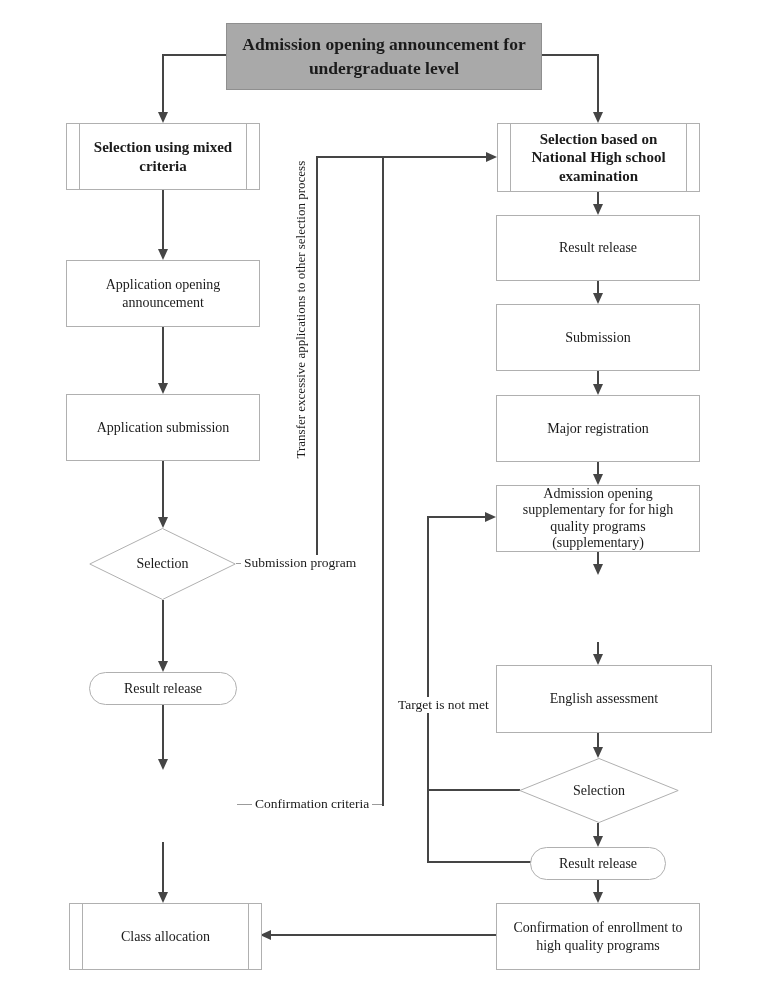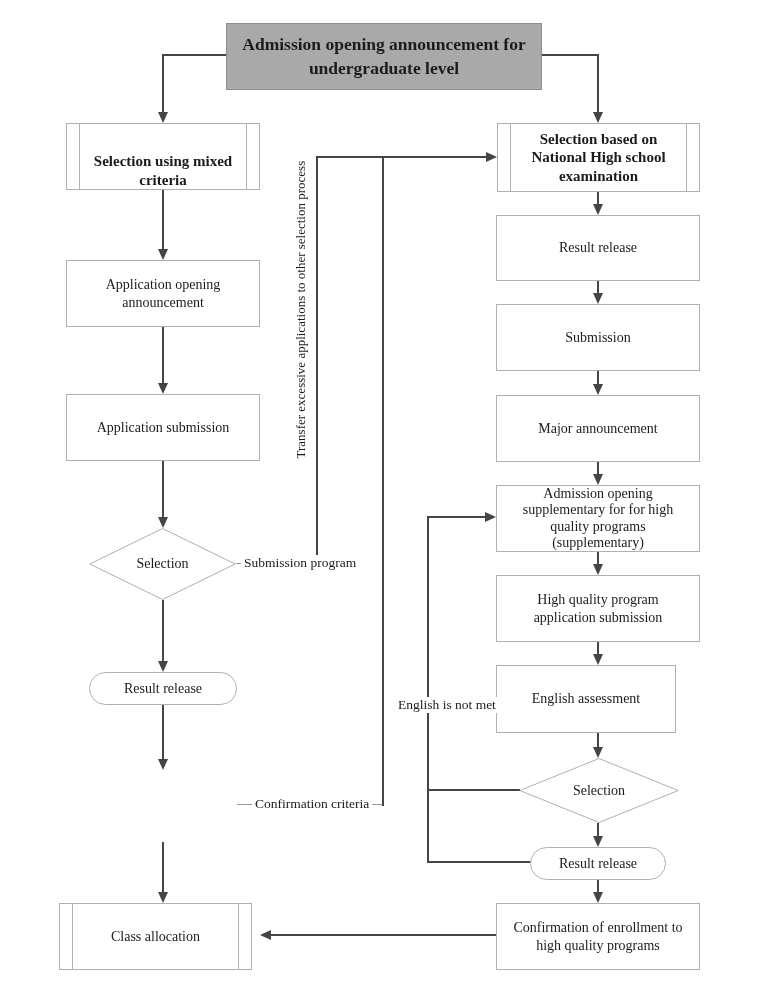--- a/index.html
+++ b/index.html
@@ -98,27 +98,27 @@
   <div class="arr right" style="left:485px;top:512px;"></div>
   <div class="line" style="left:427px;top:789px;width:93px;height:2px;"></div>
   <div class="line" style="left:427px;top:861px;width:104px;height:2px;"></div>
 
   <div class="line" style="left:270px;top:934px;width:226px;height:2px;"></div>
   <div class="arr left" style="left:260px;top:930px;"></div>
 
   <div class="vertical-label">Transfer excessive applications to other selection process</div>
   <div class="edge-label" style="left:241px;top:555px;">Submission program</div>
   <div class="edge-label" style="left:252px;top:796px;">Confirmation criteria</div>
-  <div class="edge-label" style="left:395px;top:697px;">English is not met</div>
+  <div class="edge-label" style="left:395px;top:697px;">Target is not met</div>
 
   <div class="node title-box" style="left:226px;top:23px;width:316px;height:67px;">
     <span class="lbl">Admission opening announcement for undergraduate level</span>
   </div>
 
-  <div class="node predef bold" style="left:66px;top:123px;width:194px;height:67px;font-size:15px;align-items:flex-end;">
+  <div class="node predef bold" style="left:66px;top:123px;width:194px;height:67px;font-size:15px;">
     <i class="inner l"></i>
       <i class="inner r"></i>
     <span class="lbl">Selection using mixed criteria</span>
   </div>
 
   <div class="node rect" style="left:66px;top:394px;width:194px;height:67px;">
     <span class="lbl">Application submission</span>
   </div>
 
   <div class="node rect" style="left:66px;top:260px;width:194px;height:67px;">
@@ -130,53 +130,50 @@
         <polygon points="73.5,0.5 146.2,36 73.5,71.5 0.8,36"></polygon>
       </svg>
     <span class="lbl">Selection</span>
   </div>
 
   <div class="node stadium" style="left:89px;top:672px;width:148px;height:33px;">
     <span class="lbl">Result release</span>
   </div>
 
 
-  <div class="node predef" style="left:59px;top:903px;width:193px;height:67px;">
+  <div class="node predef" style="left:69px;top:903px;width:193px;height:67px;">
     <i class="inner l"></i>
       <i class="inner r"></i>
     <span class="lbl">Class allocation</span>
   </div>
 
   <div class="node predef bold" style="left:497px;top:123px;width:203px;height:69px;font-size:15px;">
     <i class="inner l"></i>
       <i class="inner r"></i>
     <span class="lbl">Selection based on National High school examination</span>
   </div>
 
   <div class="node rect" style="left:496px;top:215px;width:204px;height:66px;">
     <span class="lbl">Result release</span>
   </div>
 
   <div class="node rect" style="left:496px;top:304px;width:204px;height:67px;">
     <span class="lbl">Submission</span>
   </div>
 
   <div class="node rect" style="left:496px;top:395px;width:204px;height:67px;">
-    <span class="lbl">Major announcement</span>
+    <span class="lbl">Major registration</span>
   </div>
 
   <div class="node rect" style="left:496px;top:485px;width:204px;height:67px;font-size:14px;line-height:1.16;">
     <span class="lbl">Admission opening supplementary for for high quality programs (supplementary)</span>
   </div>
 
-  <div class="node rect" style="left:496px;top:575px;width:204px;height:67px;">
-    <span class="lbl">High quality program application submission</span>
-  </div>
 
-  <div class="node rect" style="left:496px;top:665px;width:180px;height:68px;">
+  <div class="node rect" style="left:496px;top:665px;width:216px;height:68px;">
     <span class="lbl">English assessment</span>
   </div>
 
   <div class="node diamond" style="left:519px;top:758px;width:160px;height:65px;">
     <svg width="160" height="65" viewBox="0 0 160 65">
         <polygon points="80,0.5 159.2,32.5 80,64.5 0.8,32.5"></polygon>
       </svg>
     <span class="lbl">Selection</span>
   </div>
 

